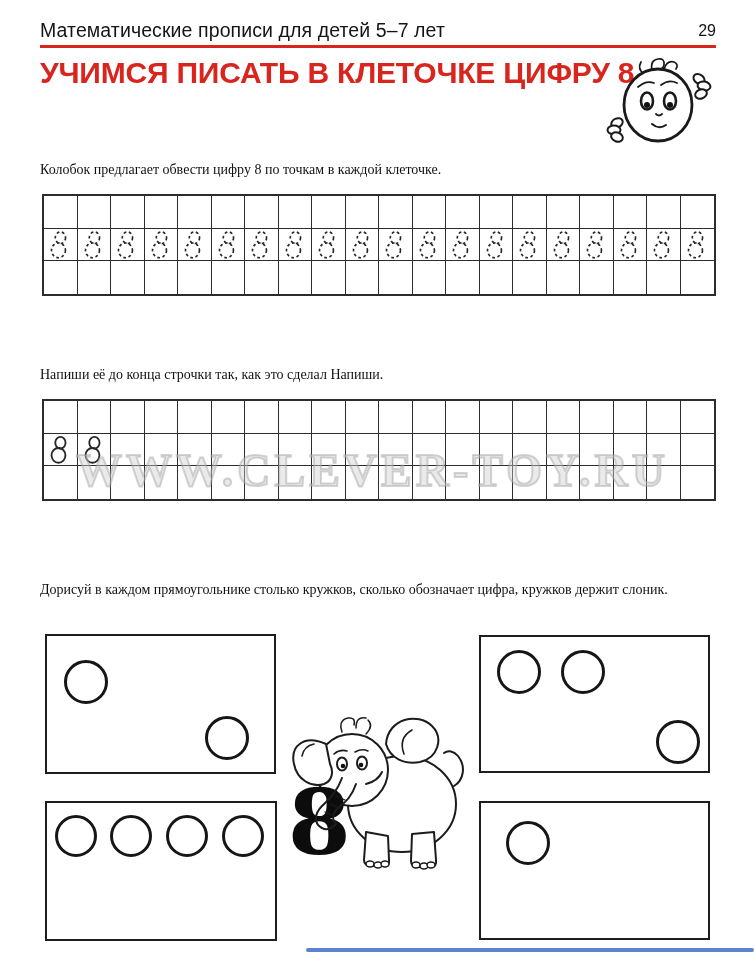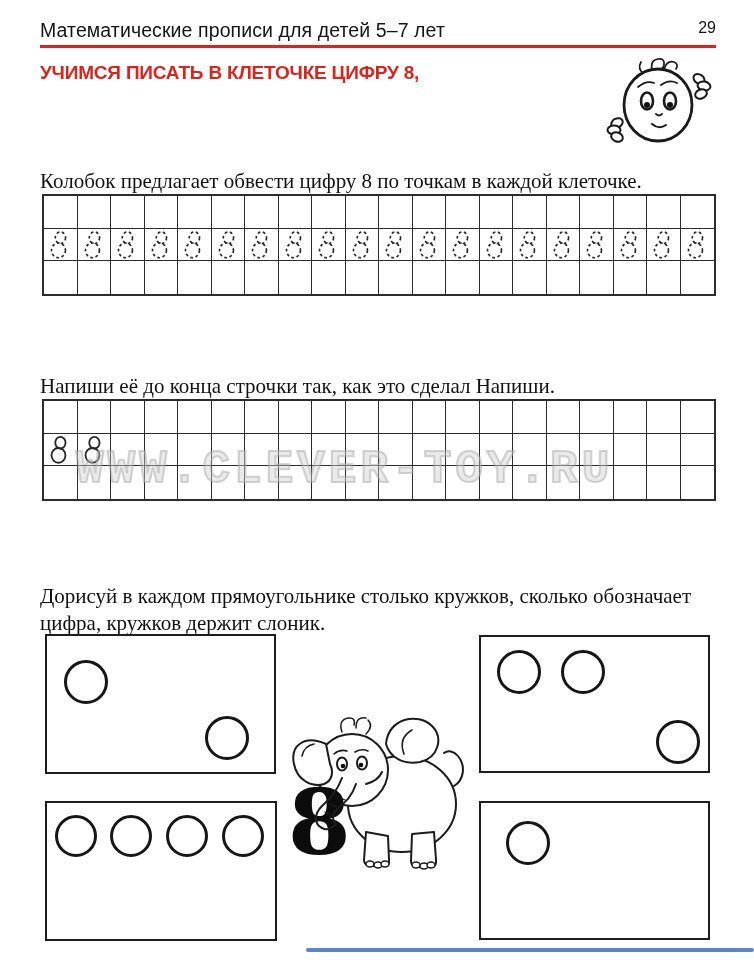--- a/index.html
+++ b/index.html
@@ -1,39 +1,39 @@
 <!DOCTYPE html>
 <html><head>
 <meta charset="utf-8">
 <style>
   html,body{margin:0;padding:0;background:#ffffff;}
   .page{position:relative;width:754px;height:960px;background:#fff;overflow:hidden;
         font-family:"Liberation Sans",sans-serif;color:#151515;}
   .header-row{position:absolute;left:40px;top:19px;width:676px;display:flex;
-              justify-content:space-between;align-items:flex-start;font-size:19.5px;}
+              justify-content:space-between;align-items:center;font-size:19.5px;}
   .header-title{letter-spacing:0.1px;}
   .page-num{font-size:16px;}
   .red-rule{position:absolute;left:40px;top:45px;width:676px;height:3px;background:var(--red,#d8251e);}
-  .lesson-title{position:absolute;left:40px;top:57px;font-weight:bold;font-size:19px;
+  .lesson-title{position:absolute;left:40px;top:57px;font-weight:bold;font-size:30px;
                 line-height:31px;color:var(--red,#d8251e);letter-spacing:-0.2px;}
-  .instr{position:absolute;left:40px;font-family:"Liberation Serif",serif;font-size:21px;color:#111;}
+  .instr{position:absolute;left:40px;font-family:"Liberation Serif",serif;font-size:14px;color:#111;}
   #instr-trace{top:148px;}
   #instr-write{top:353px;}
   #instr-draw{top:562px;width:704px;line-height:27px;}
   .grid{position:absolute;left:42px;width:674px;height:102px;display:grid;
         grid-template-columns:repeat(20,1fr);grid-template-rows:repeat(3,1fr);
         border:2px solid #2c2c2c;box-sizing:border-box;background:#fff;}
   #trace-grid{top:194px;}
   #write-grid{top:399px;}
   .cell{border-right:1.4px solid #2c2c2c;border-bottom:1.4px solid #2c2c2c;position:relative;}
   .cell.last-col{border-right:none;}
   .cell.last-row{border-bottom:none;}
   .digit8{position:absolute;left:50%;top:1px;transform:translateX(-52%);width:28px;height:31px;overflow:visible;}
   .watermark{position:absolute;left:76px;top:444px;white-space:nowrap;z-index:5;
-             font-family:Liberation Mono, monospace;font-weight:bold;font-size:46px;letter-spacing:4px;
+             font-family:Liberation Serif, serif;font-weight:bold;font-size:46px;letter-spacing:4px;
              color:rgba(205,205,205,0.42);-webkit-text-stroke:2px rgba(160,160,160,0.45);}
   .count-rect{position:absolute;border:2.5px solid #1d1d1d;background:#fff;box-sizing:border-box;}
   .rect-tl{left:45px;top:634px;width:231px;height:140px;}
   .rect-tr{left:479px;top:635px;width:231px;height:138px;}
   .rect-bl{left:45px;top:801px;width:232px;height:140px;}
   .rect-br{left:479px;top:801px;width:231px;height:139px;}
   .circle{position:absolute;border:3px solid #161616;border-radius:50%;box-sizing:border-box;background:#fff;}
   .kolobok{position:absolute;left:606px;top:56px;width:106px;height:94px;}
   .elephant{position:absolute;left:288px;top:700px;width:180px;height:180px;z-index:3;}
   .footer-line{position:absolute;left:306px;top:948px;width:448px;height:4px;border-radius:2px;

